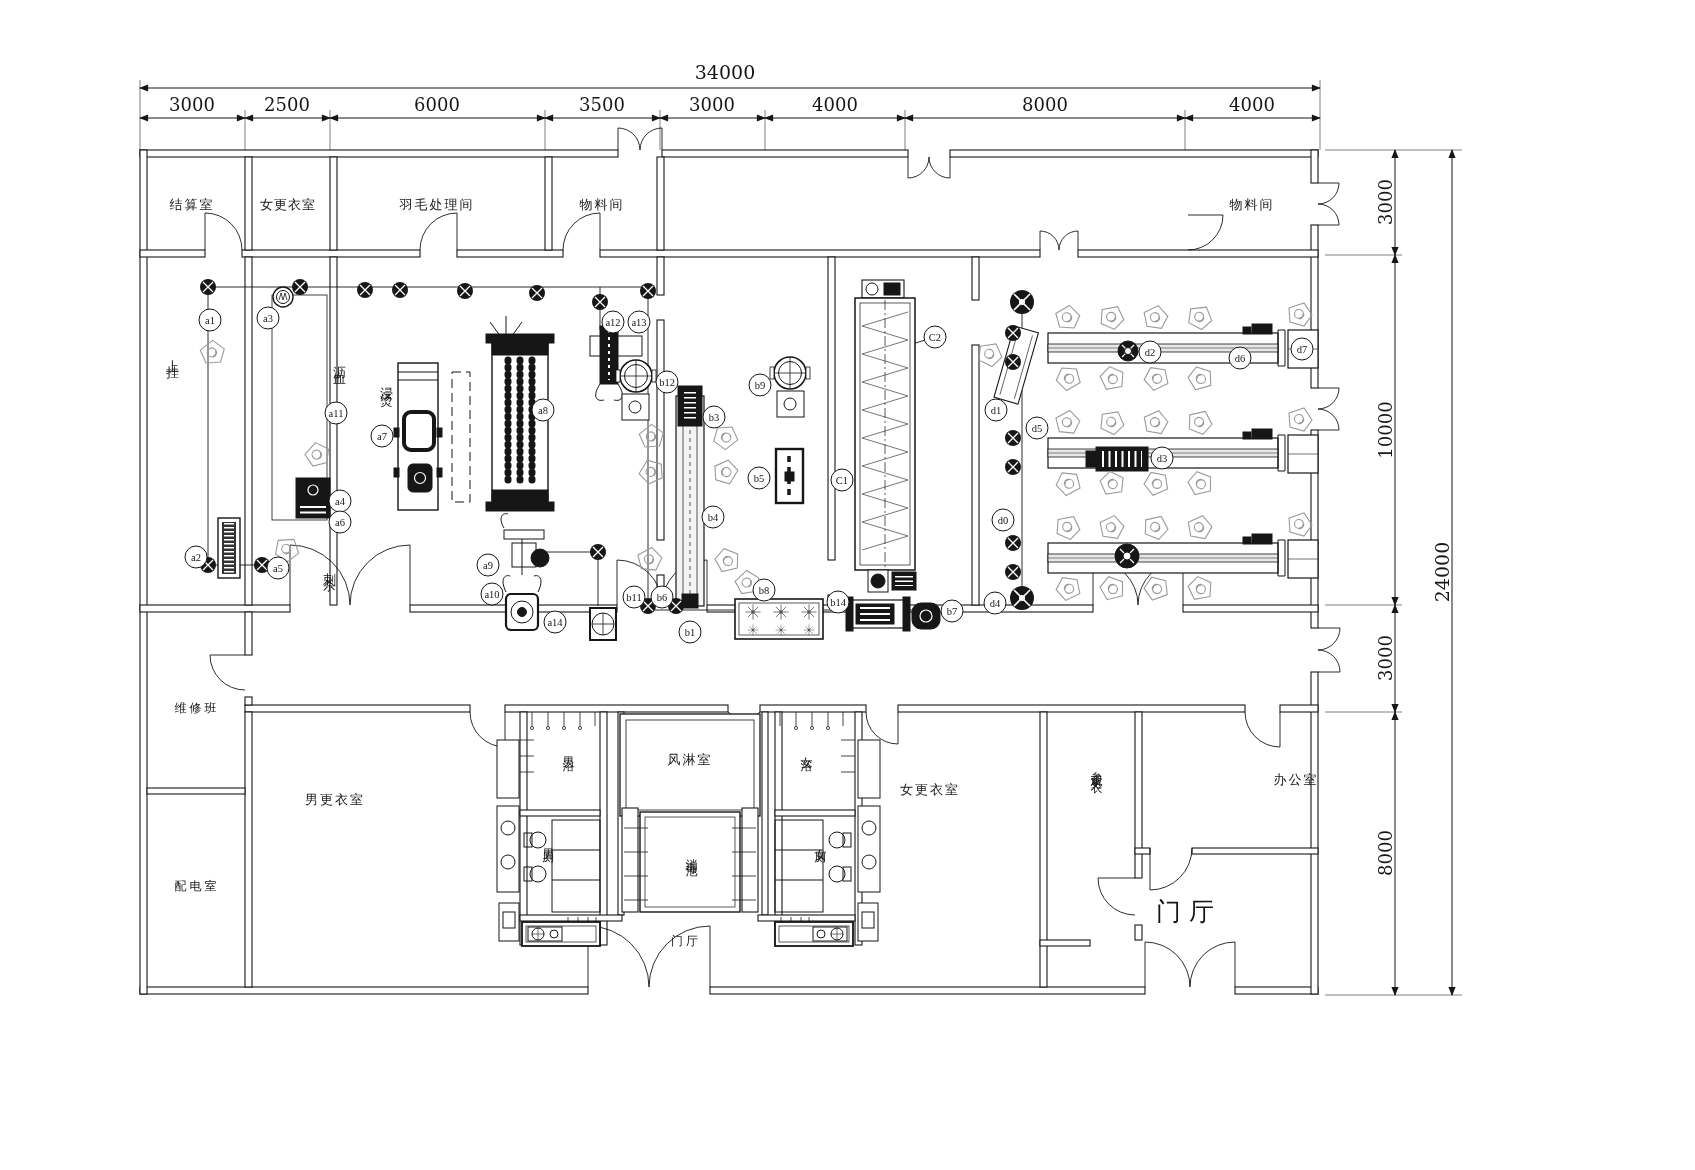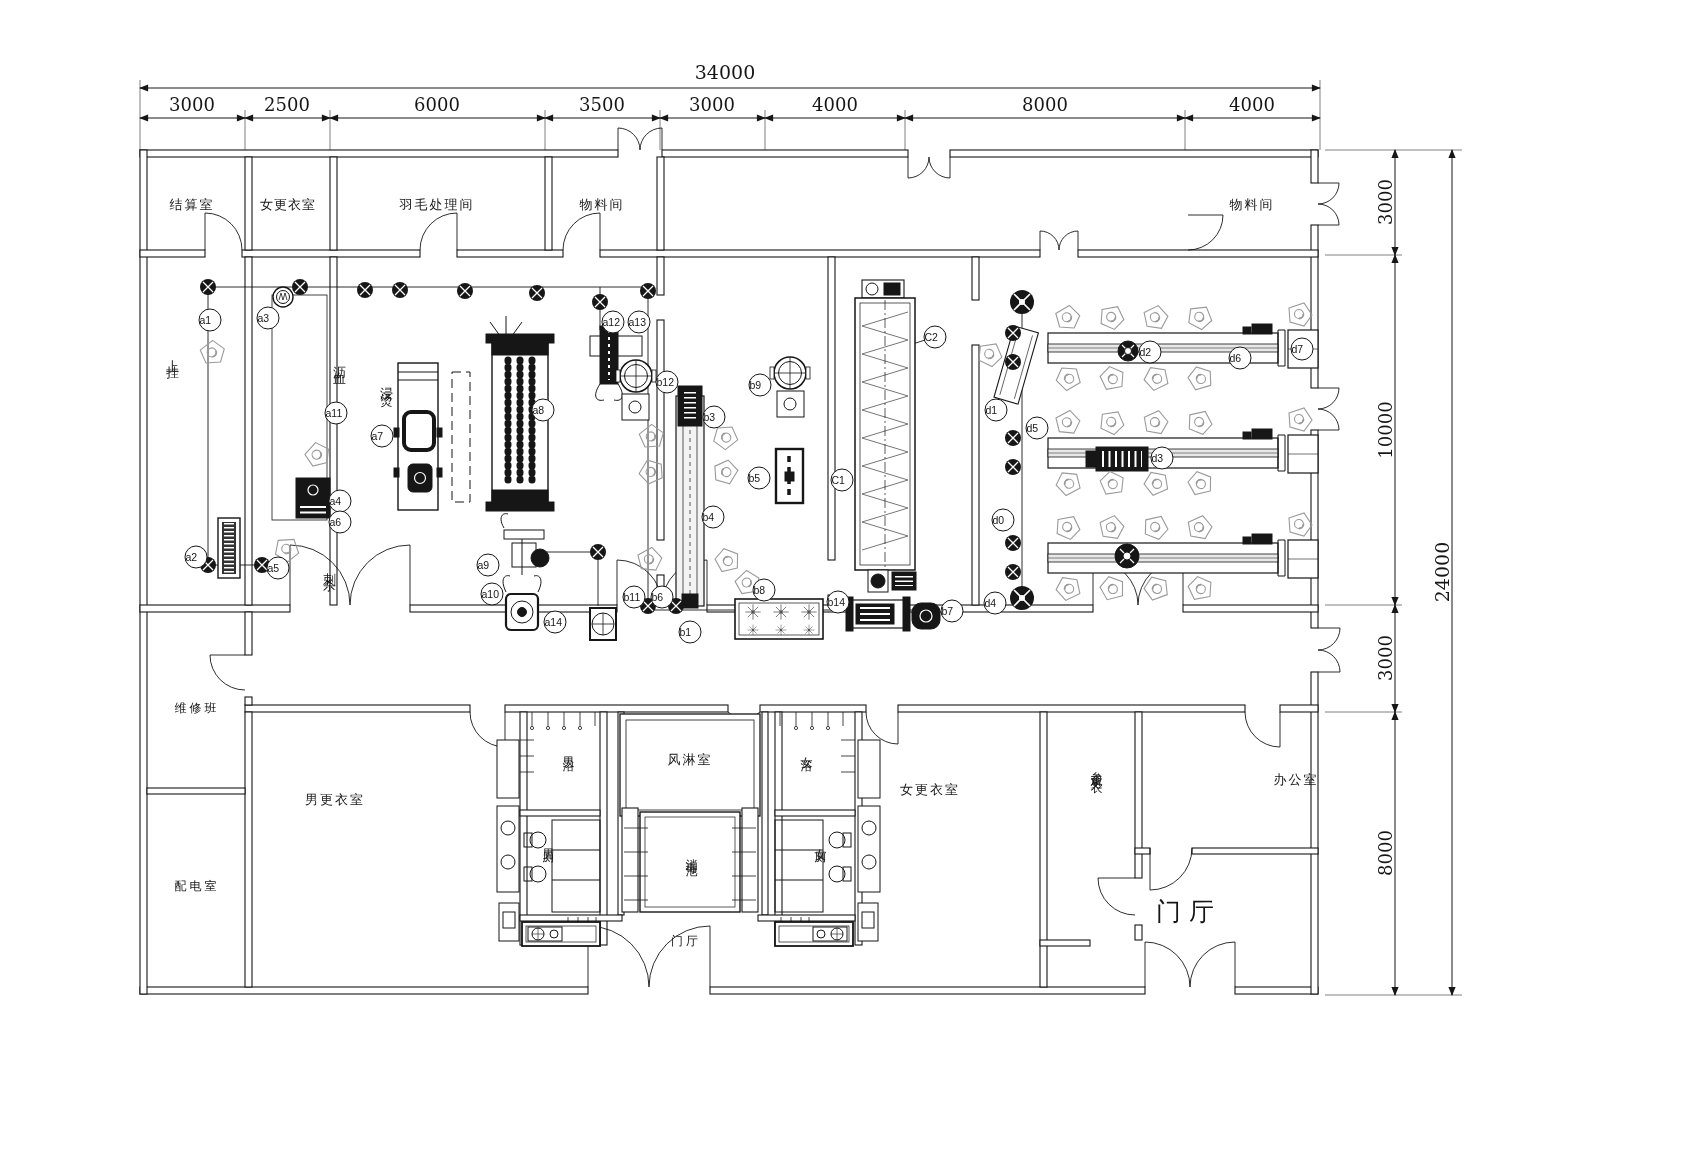--- a/index.html
+++ b/index.html
@@ -11,22 +11,22 @@
   .lbl.v{writing-mode:vertical-rl;text-orientation:upright;letter-spacing:4px;}
   .lbl.big{font-size:25px;letter-spacing:8px;}
   .lbl.sm{font-size:12px;letter-spacing:3px;}
   .zone{position:absolute;transform:translate(-50%,-50%);writing-mode:vertical-rl;
         text-orientation:upright;font-size:13px;letter-spacing:6px;white-space:nowrap;}
   .dim{position:absolute;transform:translate(-50%,-50%);font-size:18px;letter-spacing:0;
        white-space:nowrap;}
   .dim.v{transform:translate(-50%,-50%) rotate(-90deg);}
   .dim.total{font-size:19px;}
   .eq{position:absolute;transform:translate(-50%,-50%);width:23px;height:23px;border:1.3px solid #161616;
-      border-radius:50%;font-family:Liberation Sans, sans-serif;font-size:10.5px;line-height:21px;
-      text-align:left;background:#fff;box-sizing:border-box;}
+      border-radius:50%;font-family:Liberation Serif, serif;font-size:10.5px;line-height:21px;
+      text-align:center;background:#fff;box-sizing:border-box;}
 </style>
 </head>
 <body>
 
 <div class="canvas">
 
 <svg width="1695" height="1170" viewBox="0 0 1695 1170">
 <defs>
   <marker id="ar" viewBox="0 0 10 10" refX="9" refY="5" markerWidth="13" markerHeight="9" orient="auto-start-reverse">
     <path d="M0,1 L10,5 L0,9 z" fill="#161616"></path>

